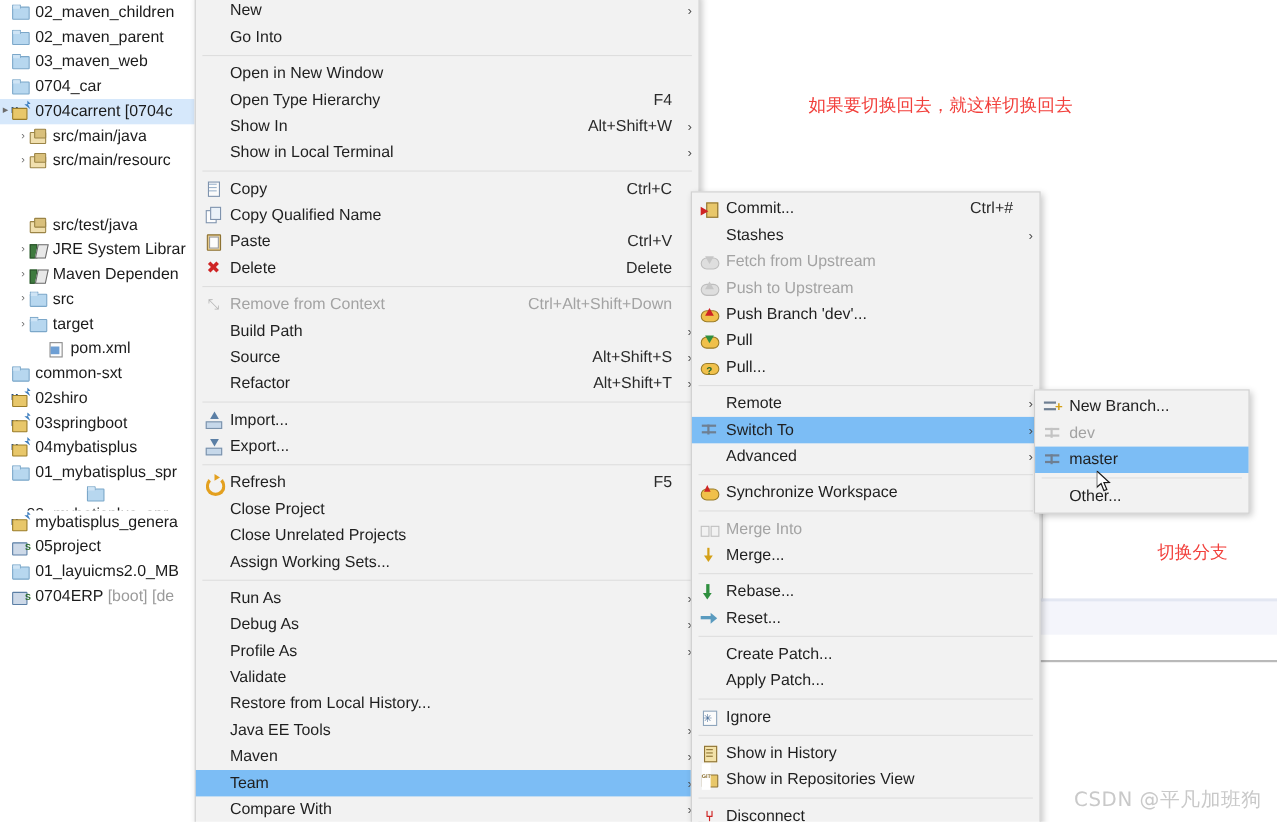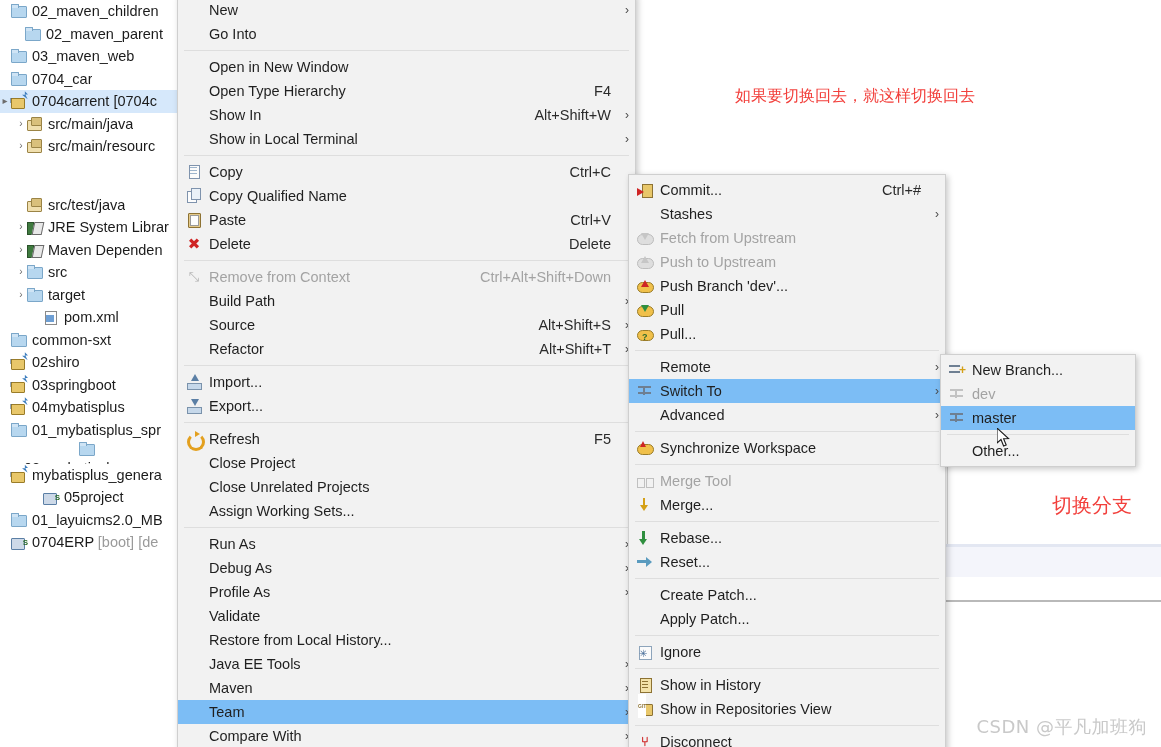--- a/index.html
+++ b/index.html
@@ -194,21 +194,21 @@
 <div id="bg-strip1"></div>
 <div id="bg-strip2"></div>
 <div id="bg-strip3"></div>
 
 <div id="tree">
     <div class="trow" style="padding-left: 0px;">
       <span class="arrow"></span>
       <span class="tico ic-folder"></span>
       <span class="tlabel">02_maven_children</span>
     </div>
-    <div class="trow" style="padding-left: 0px; justify-content: center;">
+    <div class="trow" style="padding-left: 0px;">
       <span class="arrow"></span>
       <span class="tico ic-folder"></span>
       <span class="tlabel">02_maven_parent</span>
     </div>
     <div class="trow" style="padding-left: 0px;">
       <span class="arrow"></span>
       <span class="tico ic-folder"></span>
       <span class="tlabel">03_maven_web</span>
     </div>
     <div class="trow" style="padding-left: 0px;">
@@ -299,21 +299,21 @@
       <span class="tico ic-folder"></span>
       <span class="tlabel">02_mybatisplus_spr</span>
     </div>
     <div class="trow" style="padding-left: 0px;">
       <span class="arrow"></span>
       <span class="tico ic-mvn">
         <i class="bolt"></i>
       </span>
       <span class="tlabel">mybatisplus_genera</span>
     </div>
-    <div class="trow" style="padding-left: 0px; margin-left: 32px;">
+    <div class="trow" style="padding-left: 0px;">
       <span class="arrow"></span>
       <span class="tico ic-web"></span>
       <span class="tlabel">05project</span>
     </div>
     <div class="trow" style="padding-left: 0px;">
       <span class="arrow"></span>
       <span class="tico ic-folder"></span>
       <span class="tlabel">01_layuicms2.0_MB</span>
     </div>
     <div class="trow" style="padding-left: 0px;">
@@ -612,21 +612,21 @@
       </div>
       <span class="lbl">Synchronize Workspace</span>
       <span class="acc"></span>
       <span class="arr"></span>
     </div>
     <div class="sep"></div>
     <div class="mi dis">
       <div class="ibox">
         <span class="g g-mergetool"></span>
       </div>
-      <span class="lbl">Merge Tool</span>
+      <span class="lbl">Merge Into</span>
       <span class="acc"></span>
       <span class="arr"></span>
     </div>
     <div class="mi">
       <div class="ibox">
         <span class="g g-merge"></span>
       </div>
       <span class="lbl">Merge...</span>
       <span class="acc"></span>
       <span class="arr"></span>
@@ -730,14 +730,14 @@
       <span class="acc"></span>
       <span class="arr"></span>
     </div>
   </div>
 
 <svg id="cursor" viewBox="0 0 14 20">
   <polygon points="0,0 0,15 4,11.5 6.6,18 9.2,17 6.6,10.8 11.5,10.6" fill="#ffffff" stroke="#1a1a1a" stroke-width="1.1"></polygon>
 </svg>
 
 <div class="anno" id="anno0" style="left: 735px; top: 42px; font-size: 16px; margin-top: 44px;">如果要切换回去，就这样切换回去</div>
-<div class="anno" id="anno1" style="left: 1052px; top: 492px; font-size: 20px;">切换分支</div>
+<div class="anno" id="anno1" style="left: 1052px; top: 492px; font-size: 16px;">切换分支</div>
 <div id="watermark">CSDN @平凡加班狗</div>
 
 </body></html>

